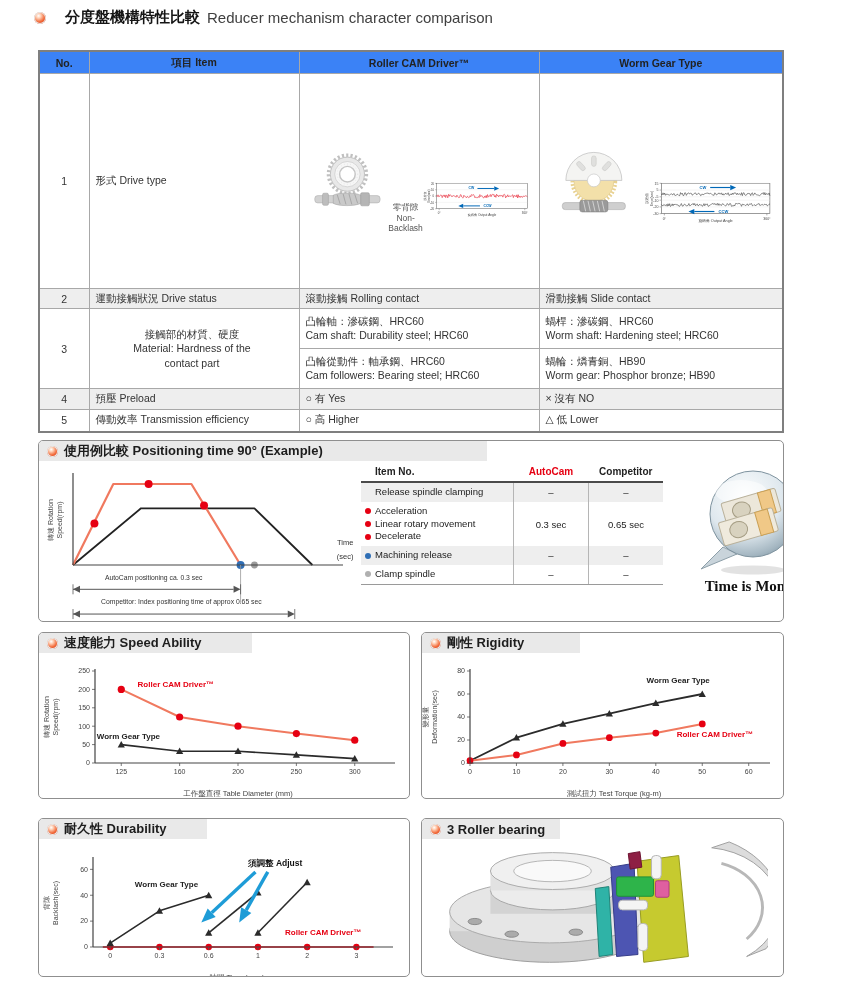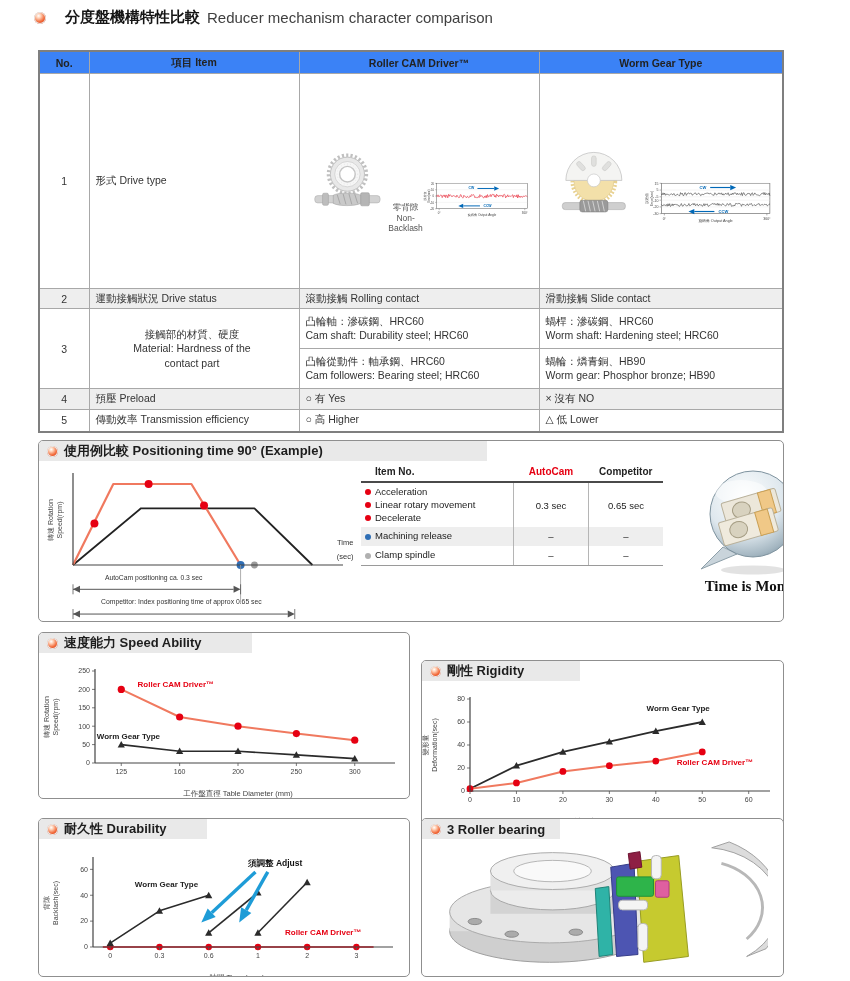--- a/index.html
+++ b/index.html
@@ -32,21 +32,21 @@
   td.media{vertical-align:middle;padding:3px 2px;}
   .media-stack{display:flex;align-items:flex-end;}
   .img-caption{font-size:8.5px;color:#555;text-align:center;white-space:pre-line;line-height:1.25;margin:1px 0 3px;}
 
   
   .box{position:absolute;background:#fff;border:1.6px solid #8f8f8f;border-radius:5px;overflow:hidden;}
   .sec-head{height:20px;background:#e9e9e9;display:flex;align-items:center;gap:6px;
             padding-left:8px;font-size:13px;font-weight:bold;color:#1d1d1d;border-top-left-radius:3px;}
   #sec-pos{left:38px;top:440px;width:744px;height:180px;}
   #sec-speed{left:38px;top:632px;width:370px;height:165px;}
-  #sec-rigidity{left:421px;top:632px;width:361px;height:165px;margin-top:28px;}
+  #sec-rigidity{left:421px;top:632px;width:361px;height:165px;}
   #sec-dur{left:38px;top:818px;width:370px;height:157px;}
   #sec-bearing{left:421px;top:818px;width:361px;height:157px;}
 
   .pos-chart{position:absolute;left:8px;top:24px;}
   .pos-table{position:absolute;left:322px;top:22px;width:302px;}
   .money{position:absolute;left:652px;top:24px;width:122px;text-align:center;}
   .money-caption{font-family:"Liberation Serif","DejaVu Serif",serif;font-weight:bold;
                  font-size:15px;color:#111;margin-top:1px;}
 
   
@@ -268,20 +268,27 @@
   <div class="pos-table">
     <table class="pt">
       <thead>
         <tr>
           <th class="first">Item No.</th>
           <th class="ac">AutoCam</th>
           <th>Competitor</th>
         </tr>
       </thead>
       <tbody>
+          <tr class="shade">
+            <td>
+              <div class="pt-line nobullet">Release spindle clamping</div>
+            </td>
+            <td class="pt-val">–</td>
+            <td class="pt-val">–</td>
+          </tr>
           <tr>
             <td>
               <div class="pt-line"><span class="dot" style="background: rgb(230, 0, 18);"></span>Acceleration</div>
               <div class="pt-line"><span class="dot" style="background: rgb(230, 0, 18);"></span>Linear rotary movement</div>
               <div class="pt-line"><span class="dot" style="background: rgb(230, 0, 18);"></span>Decelerate</div>
             </td>
             <td class="pt-val">0.3 sec</td>
             <td class="pt-val">0.65 sec</td>
           </tr>
           <tr class="shade">

